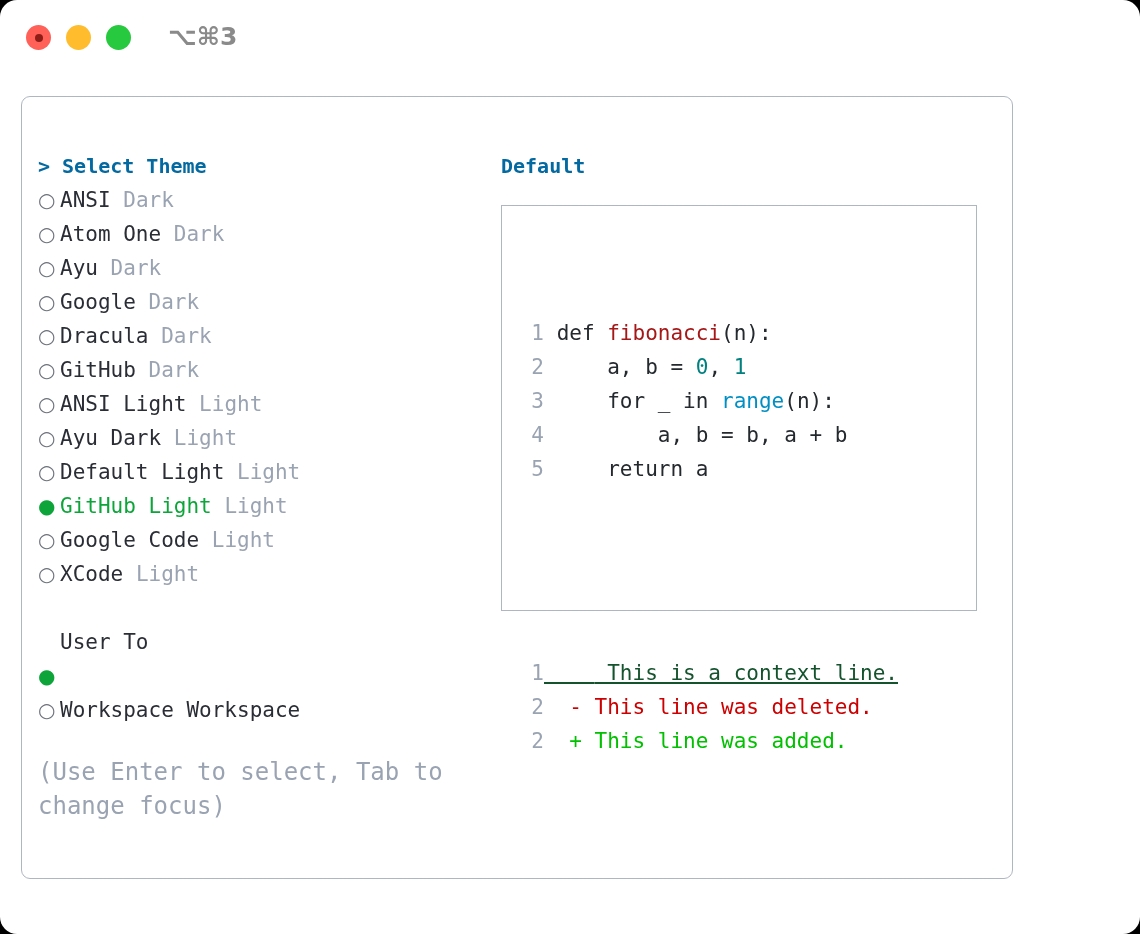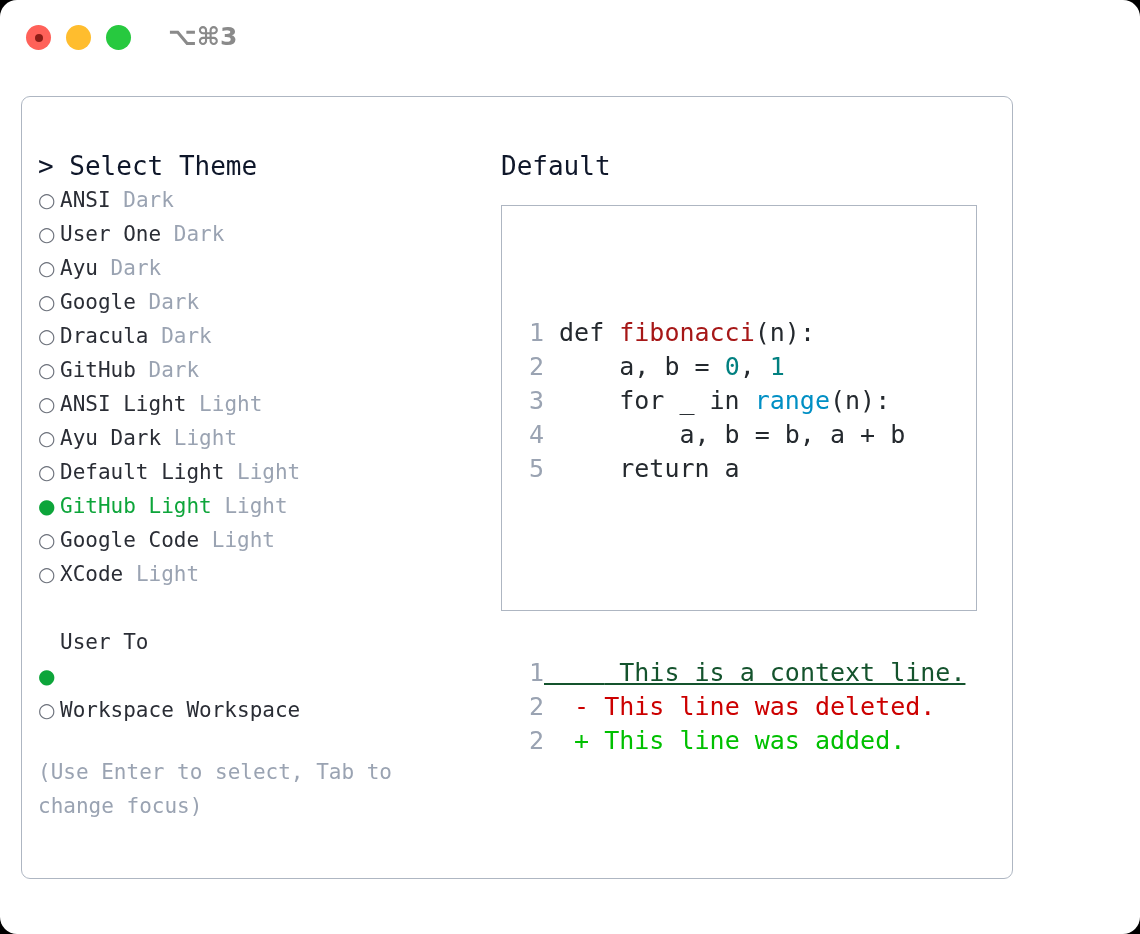--- a/index.html
+++ b/index.html
@@ -79,23 +79,23 @@
     background: #ffffff;
   }
 
   
   .left-pane {
     position: absolute;
     left: 16px; top: 52px;
     width: 440px;
   }
   .pane-heading {
-    font-size: 26px;
-    font-weight: normal;
-    color: #0f172a;
+    font-size: 20px;
+    font-weight: bold;
+    color: #0369a1;
     line-height: 34px;
     white-space: pre;
   }
   .theme-list { margin-top: 0; }
   .opt-row {
     display: flex;
     align-items: baseline;
     line-height: 34px;
     height: 34px;
     white-space: pre;
@@ -115,21 +115,21 @@
     color: #2a2d35;
   }
   .opt-row.selected .opt-label { color: #0da53a; }
   .opt-badge {
     color: #9aa3b2;
   }
   .section-gap { height: 34px; }
 
   .hint {
     margin-top: 28px;
-    font-size: 21px;
+    font-size: 24px;
     line-height: 34px;
     color: #9aa3b2;
     width: 420px;
   }
 
   
   .right-pane {
     position: absolute;
     left: 479px; top: 52px;
     width: 490px;
@@ -139,21 +139,21 @@
     left: 0; top: 56px;
     width: 476px;
     height: 406px;
     border: 1.6px solid #aeb6c2;
     box-sizing: border-box;
     background: #ffffff;
   }
   .code {
     position: absolute;
     left: 20px; top: 42px;
-    font-size: 25px;
+    font-size: 21px;
     line-height: 34px;
     white-space: pre;
   }
   .code-line { height: 34px; white-space: pre; }
   .ln {
     display: inline-block;
     width: 22px;
     text-align: right;
     color: #9aa3b2;
   }
@@ -180,21 +180,21 @@
     <div class="shortcut">⌥⌘3</div>
   </div>
 
   <div class="card">
 
     <div class="left-pane">
       <div class="pane-heading">&gt; Select Theme</div>
 
       <div class="theme-list" id="theme-list">
           <div class="opt-row"><span class="bullet">○</span><span class="opt-label">ANSI</span><span> </span><span class="opt-badge">Dark</span></div>
-          <div class="opt-row"><span class="bullet">○</span><span class="opt-label">User One</span><span> </span><span class="opt-badge">Dark</span></div>
+          <div class="opt-row"><span class="bullet">○</span><span class="opt-label">Atom One</span><span> </span><span class="opt-badge">Dark</span></div>
           <div class="opt-row"><span class="bullet">○</span><span class="opt-label">Ayu</span><span> </span><span class="opt-badge">Dark</span></div>
           <div class="opt-row"><span class="bullet">○</span><span class="opt-label">Google</span><span> </span><span class="opt-badge">Dark</span></div>
           <div class="opt-row"><span class="bullet">○</span><span class="opt-label">Dracula</span><span> </span><span class="opt-badge">Dark</span></div>
           <div class="opt-row"><span class="bullet">○</span><span class="opt-label">GitHub</span><span> </span><span class="opt-badge">Dark</span></div>
           <div class="opt-row"><span class="bullet">○</span><span class="opt-label">ANSI Light</span><span> </span><span class="opt-badge">Light</span></div>
           <div class="opt-row"><span class="bullet">○</span><span class="opt-label">Ayu Dark</span><span> </span><span class="opt-badge">Light</span></div>
           <div class="opt-row"><span class="bullet">○</span><span class="opt-label">Default Light</span><span> </span><span class="opt-badge">Light</span></div>
           <div class="opt-row selected"><span class="bullet filled">●</span><span class="opt-label">GitHub Light</span><span> </span><span class="opt-badge">Light</span></div>
           <div class="opt-row"><span class="bullet">○</span><span class="opt-label">Google Code</span><span> </span><span class="opt-badge">Light</span></div>
           <div class="opt-row"><span class="bullet">○</span><span class="opt-label">XCode</span><span> </span><span class="opt-badge">Light</span></div>

